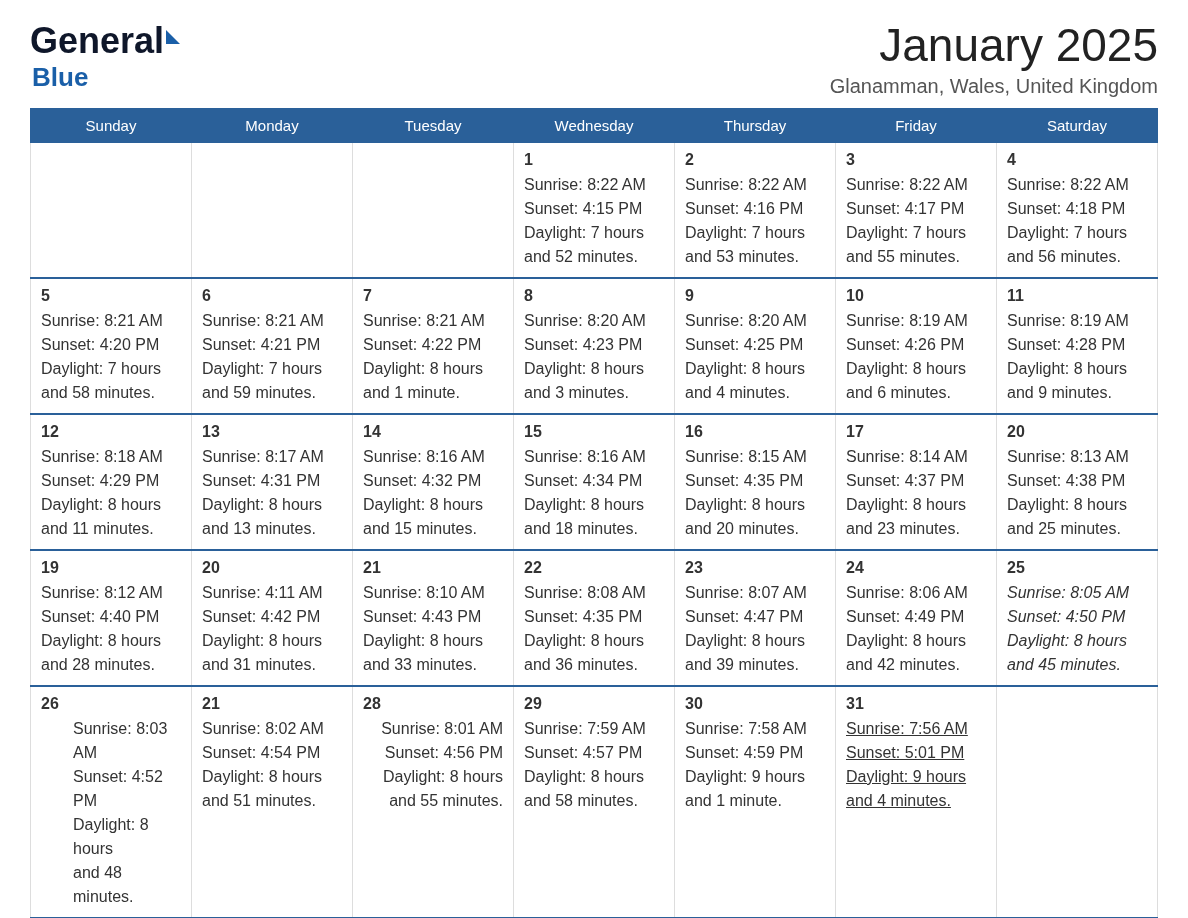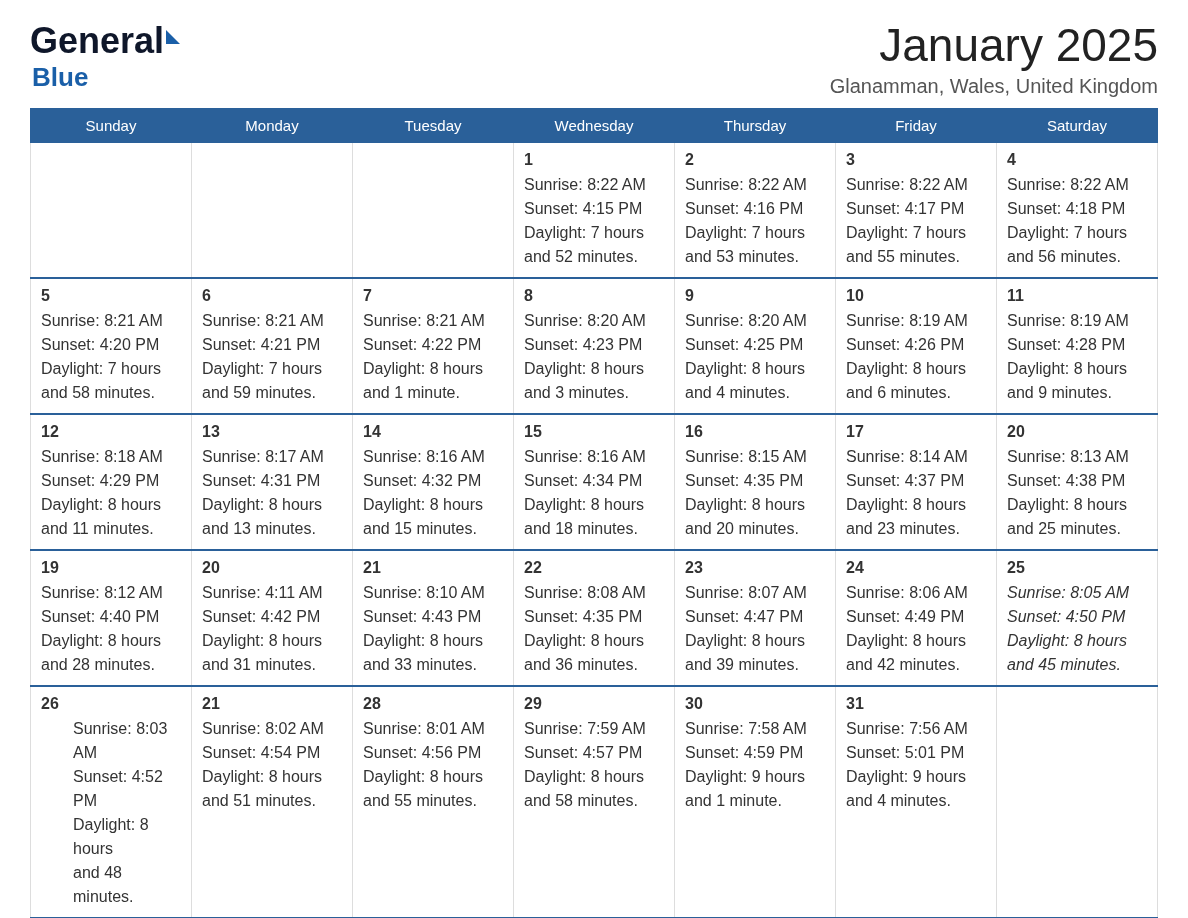--- a/index.html
+++ b/index.html
@@ -334,42 +334,42 @@
         </td>
         <td>
           <span class="day-num">21</span>
           <div class="day-info" style="white-space: pre-line;">Sunrise: 8:02 AM
 Sunset: 4:54 PM
 Daylight: 8 hours
 and 51 minutes.</div>
         </td>
         <td>
           <span class="day-num">28</span>
-          <div class="day-info" style="white-space: pre-line;">Sunrise: 8:01 AM
+          <div class="day-info" style="white-space: pre-line; text-align: right;">Sunrise: 8:01 AM
 Sunset: 4:56 PM
 Daylight: 8 hours
 and 55 minutes.</div>
         </td>
         <td>
           <span class="day-num">29</span>
           <div class="day-info" style="white-space: pre-line;">Sunrise: 7:59 AM
 Sunset: 4:57 PM
 Daylight: 8 hours
 and 58 minutes.</div>
         </td>
         <td>
           <span class="day-num">30</span>
           <div class="day-info" style="white-space: pre-line;">Sunrise: 7:58 AM
 Sunset: 4:59 PM
 Daylight: 9 hours
 and 1 minute.</div>
         </td>
         <td>
           <span class="day-num">31</span>
-          <div class="day-info" style="white-space: pre-line;">Sunrise: 7:56 AM
+          <div class="day-info" style="white-space: pre-line; text-decoration: underline;">Sunrise: 7:56 AM
 Sunset: 5:01 PM
 Daylight: 9 hours
 and 4 minutes.</div>
         </td>
         <td class="empty-cell"></td>
       </tr>
     </tbody>
 </table>
 
 </body></html>

